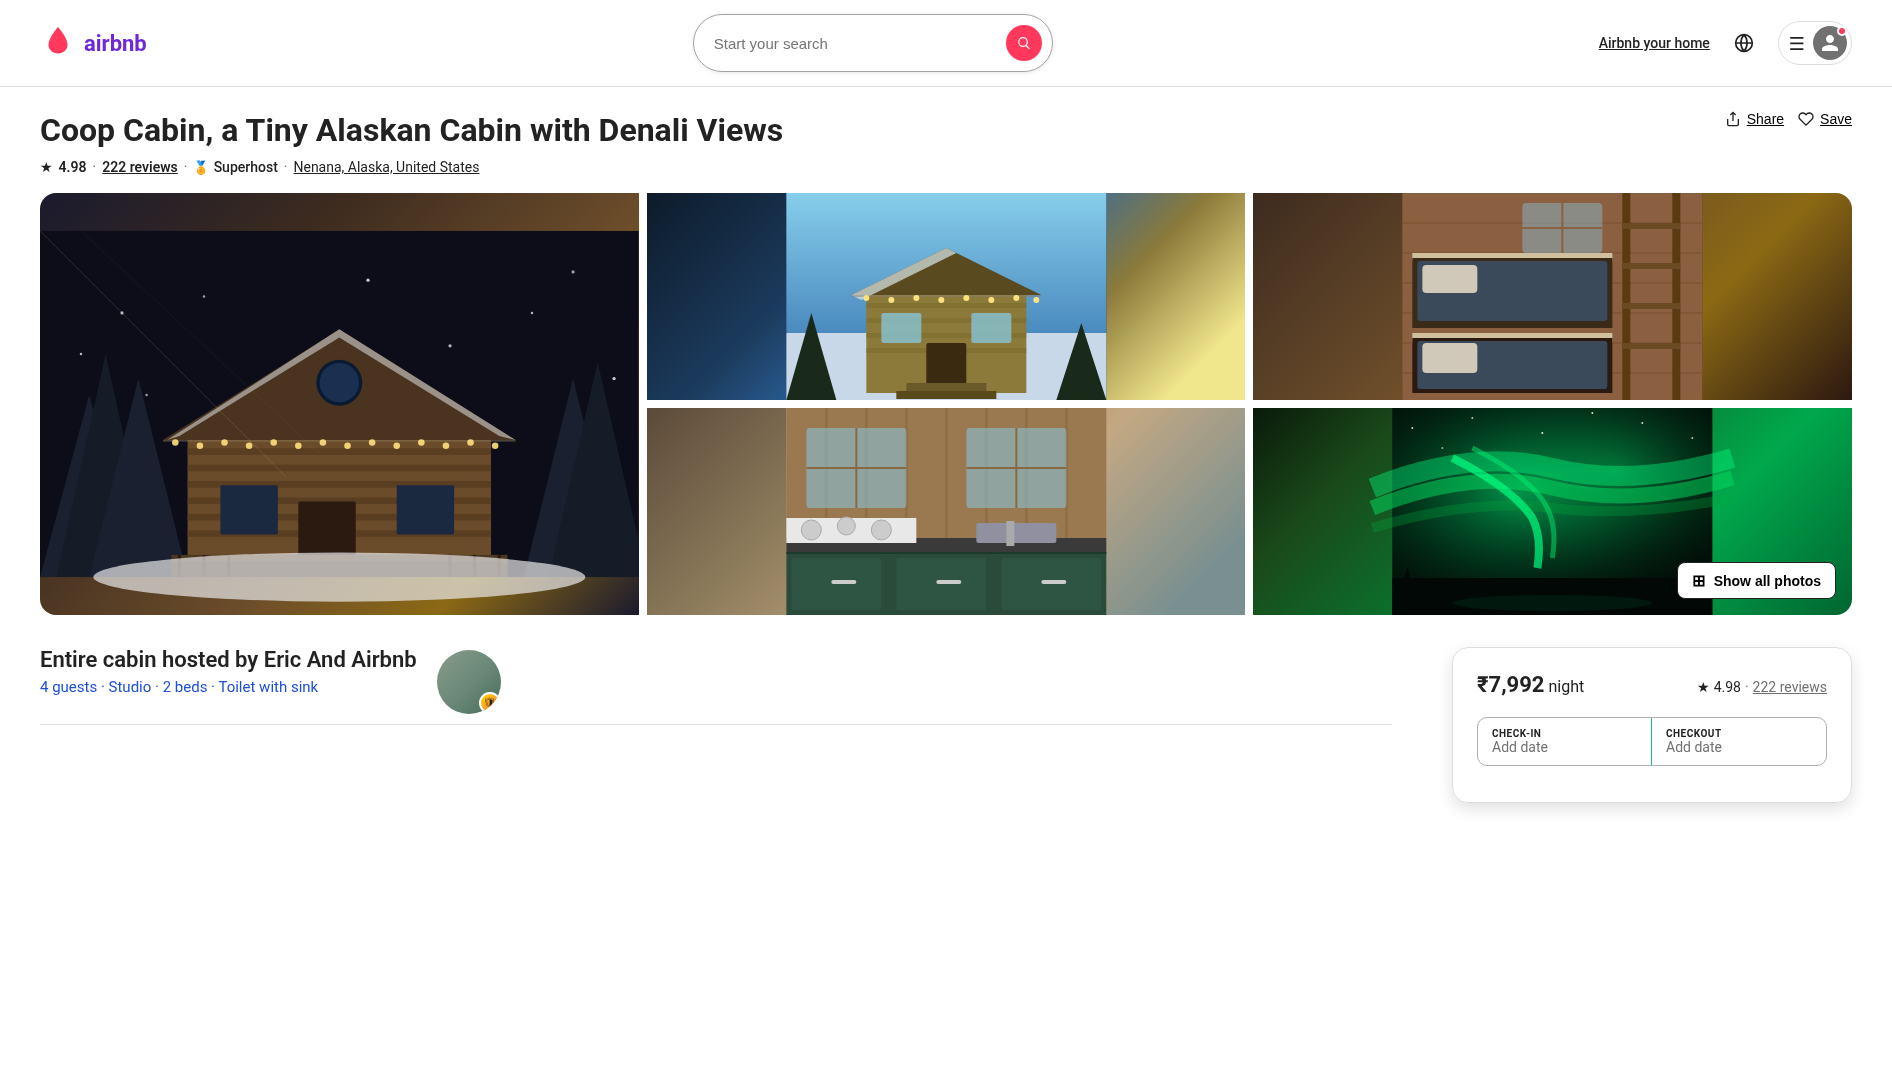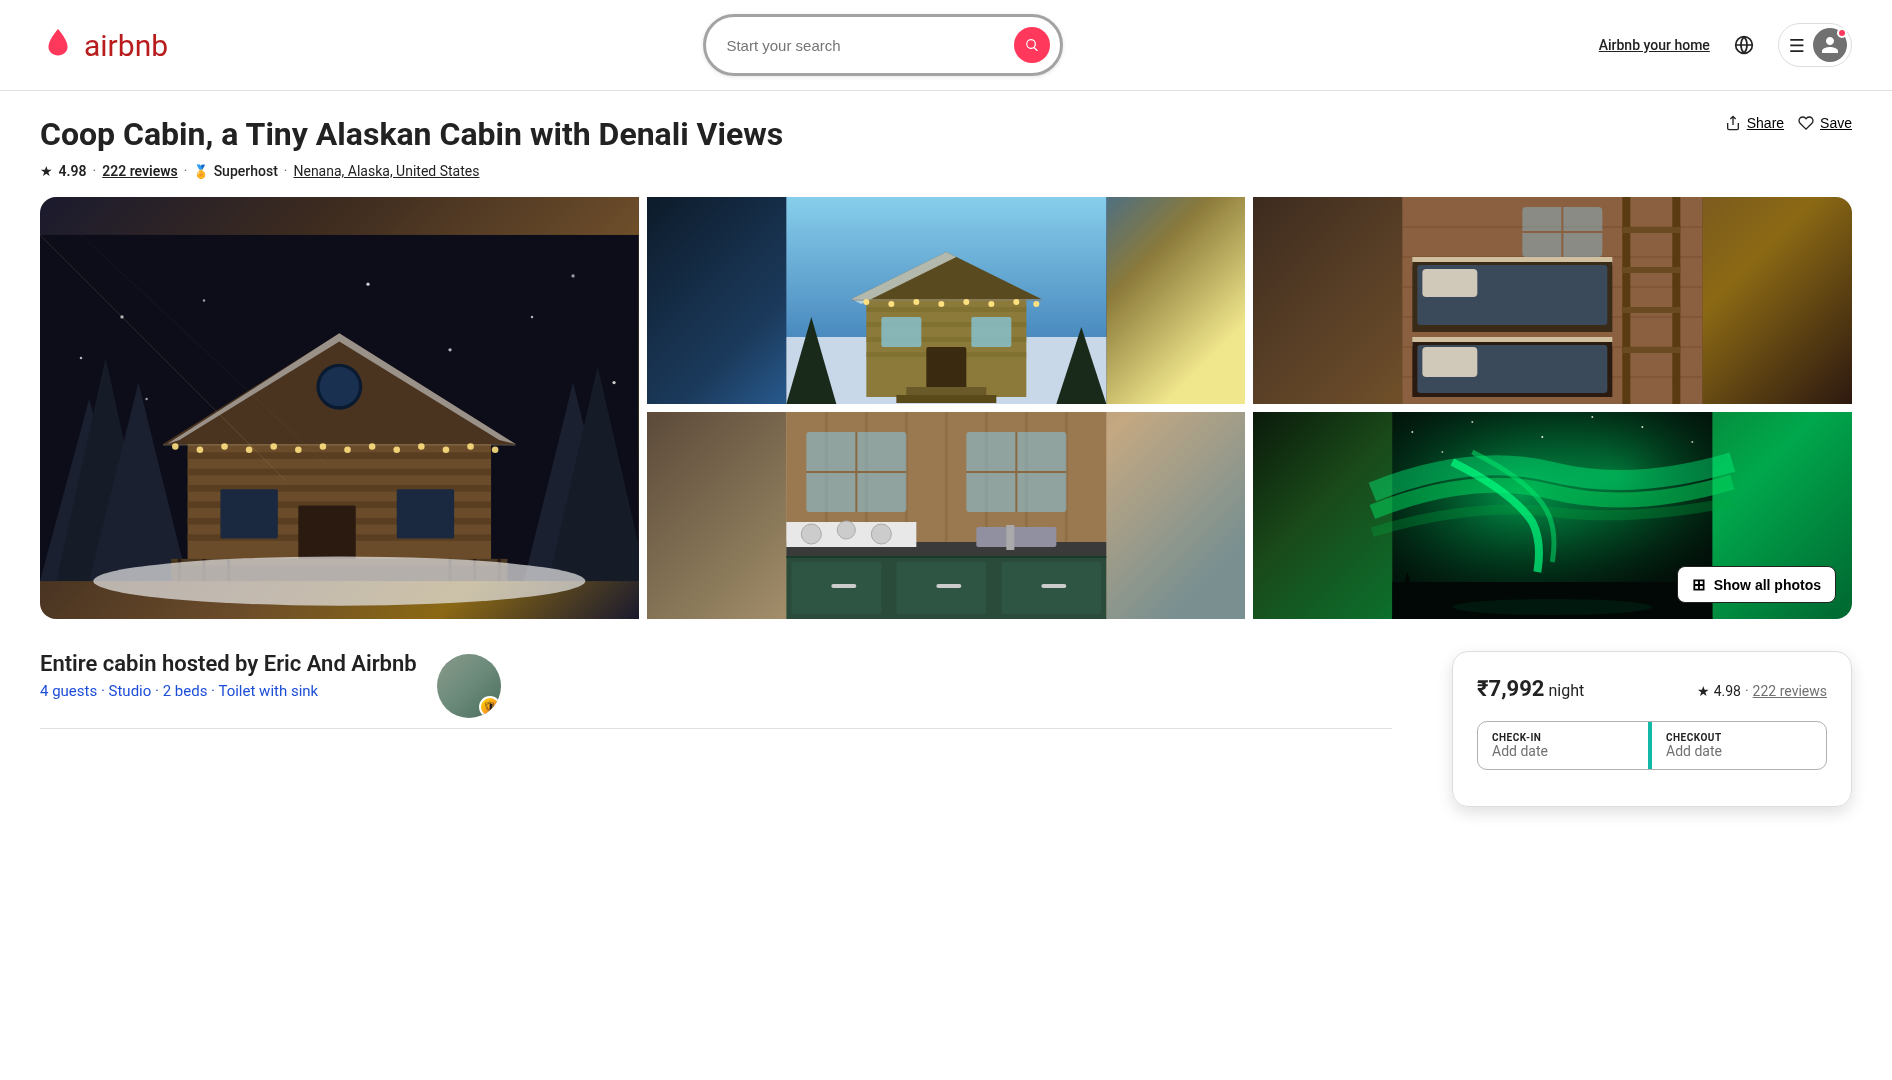--- a/index.html
+++ b/index.html
@@ -21,28 +21,28 @@
       display: flex;
       align-items: center;
       gap: 8px;
       text-decoration: none;
     }
     .logo-icon {
       width: 36px;
       height: 36px;
     }
     .logo-text {
-      font-size: 30px;
-      font-weight: 400;
-      color: #b91c1c;
+      font-size: 22px;
+      font-weight: 700;
+      color: #6d28d9;
     }
     .search-bar {
       display: flex;
       align-items: center;
-      border: 3px solid #a3a3a3;
+      border: 1px solid #a3a3a3;
       border-radius: 40px;
       padding: 10px 10px 10px 20px;
       gap: 10px;
       box-shadow: 0 1px 4px rgba(0,0,0,0.1);
       width: 360px;
     }
     .search-input {
       border: none;
       outline: none;
       font-size: 15px;
@@ -310,21 +310,21 @@
       grid-template-columns: 1fr 1fr;
       border: 1px solid #b0b0b0;
       border-radius: 10px;
       overflow: hidden;
       margin-bottom: 12px;
     }
     .date-cell {
       padding: 10px 14px;
     }
     .date-cell:first-child {
-      border-right: 4px solid #14b8a6;
+      border-right: 1px solid #14b8a6;
     }
     .date-label {
       font-size: 10px;
       font-weight: 700;
       letter-spacing: 0.5px;
       text-transform: uppercase;
       color: #222;
     }
     .date-value {
       font-size: 14px;

